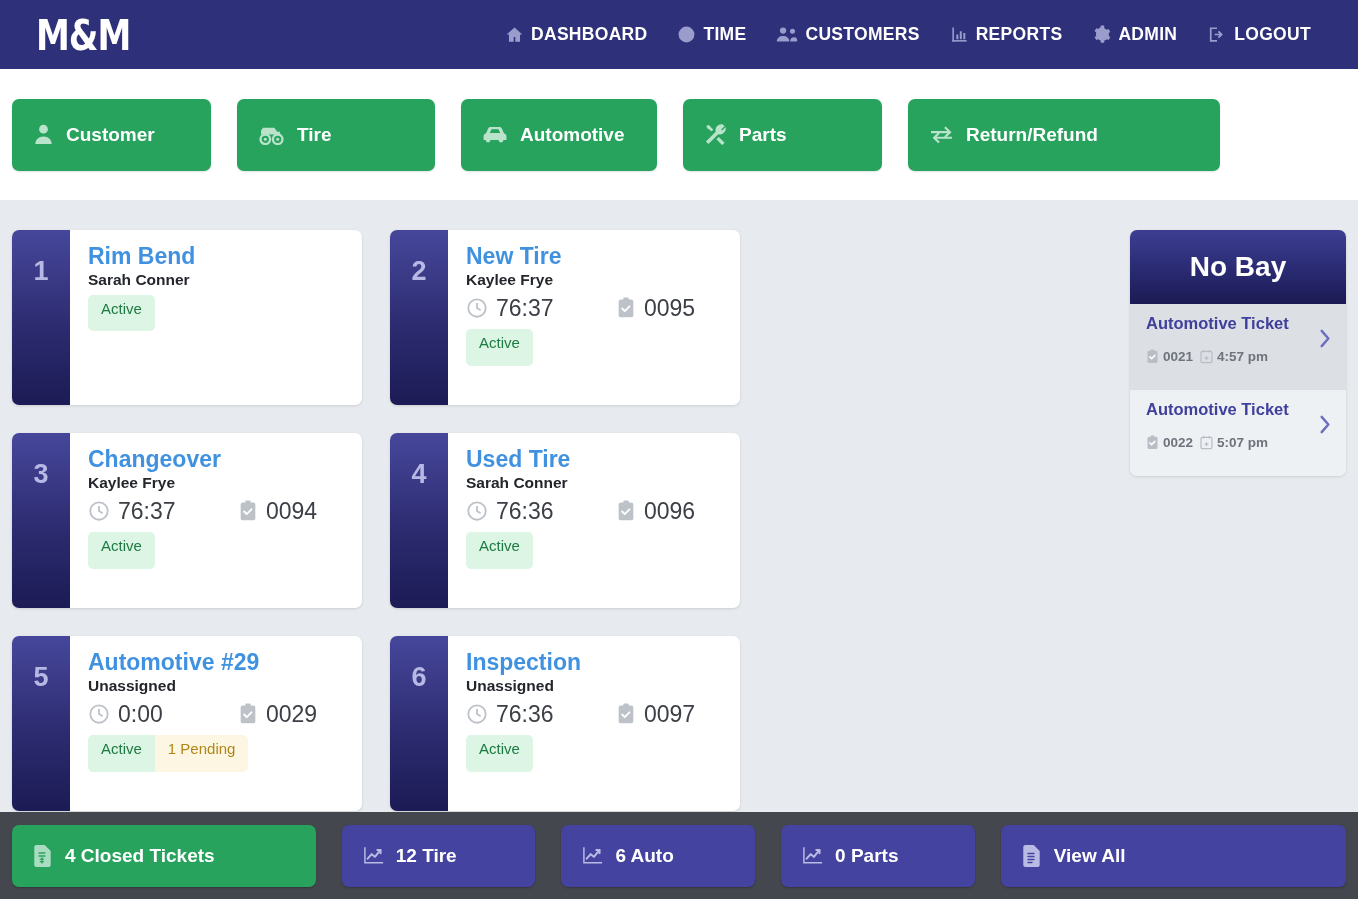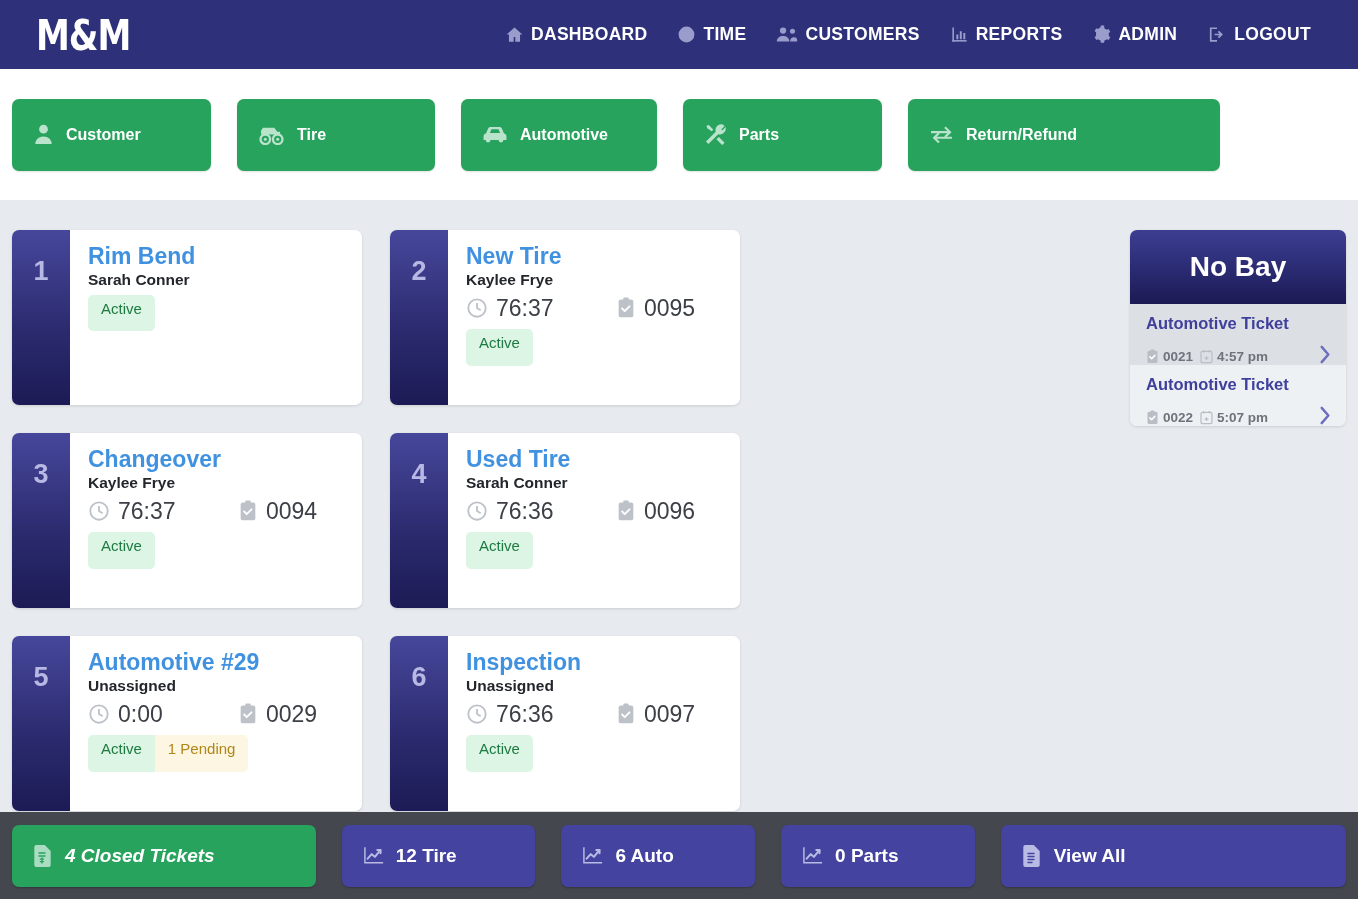--- a/index.html
+++ b/index.html
@@ -66,21 +66,21 @@
     align-items: center;
     gap: 26px;
     padding: 0 12px;
   }
   .action-btn {
     height: 72px;
     background: #27a35e;
     border: none;
     border-radius: 7px;
     color: #ffffff;
-    font-size: 16px;
+    font-size: 19px;
     font-weight: 700;
     display: flex;
     align-items: center;
     gap: 13px;
     padding: 0 22px;
     cursor: pointer;
     box-shadow: 0 1px 2px rgba(0,0,0,0.12);
     font-family: "Liberation Sans", sans-serif;
   }
   .action-btn .ico { display: inline-flex; align-items: center; color: #b9e3cb; }
@@ -196,23 +196,23 @@
     height: 74px;
     background: linear-gradient(180deg, #3d3e92 0%, #2a2a72 55%, #1b1a53 100%);
     color: #ffffff;
     font-size: 28px;
     font-weight: 700;
     display: flex;
     align-items: center;
     justify-content: center;
   }
   .nobay-item {
-    padding: 10px 14px 1px 16px;
-    display: flex;
-    align-items: flex-end;
+    padding: 10px 14px 26px 16px;
+    display: flex;
+    align-items: center;
     cursor: pointer;
     position: relative;
   }
   .nobay-item.alt { background: #dcdfe4; }
   .nobay-item.plain { background: #eef1f4; }
   .nobay-item-main { flex: 1; min-width: 0; }
   .nobay-title {
     color: #3f3f9c;
     font-size: 16.5px;
     font-weight: 700;
@@ -254,21 +254,21 @@
     font-weight: 700;
     display: flex;
     align-items: center;
     gap: 12px;
     padding: 0 22px;
     cursor: pointer;
     background: #4543a0;
     box-shadow: 0 1px 2px rgba(0,0,0,0.25);
     font-family: "Liberation Sans", sans-serif;
   }
-  .foot-btn.green { background: #27a35e; font-style: italic; }
+  .foot-btn.green { background: #27a35e; }
   .foot-btn .ico { display: inline-flex; align-items: center; color: #b9bbe4; }
   .foot-btn.green .ico { color: #a9dcc0; }
   .foot-btn .ico svg { display: block; }
   .fb-closed { width: 313px; }
   .fb-tire { width: 199px; }
   .fb-auto { width: 199px; }
   .fb-parts { width: 199px; }
   .fb-viewall { width: 356px; }
 </style>
 </head>

